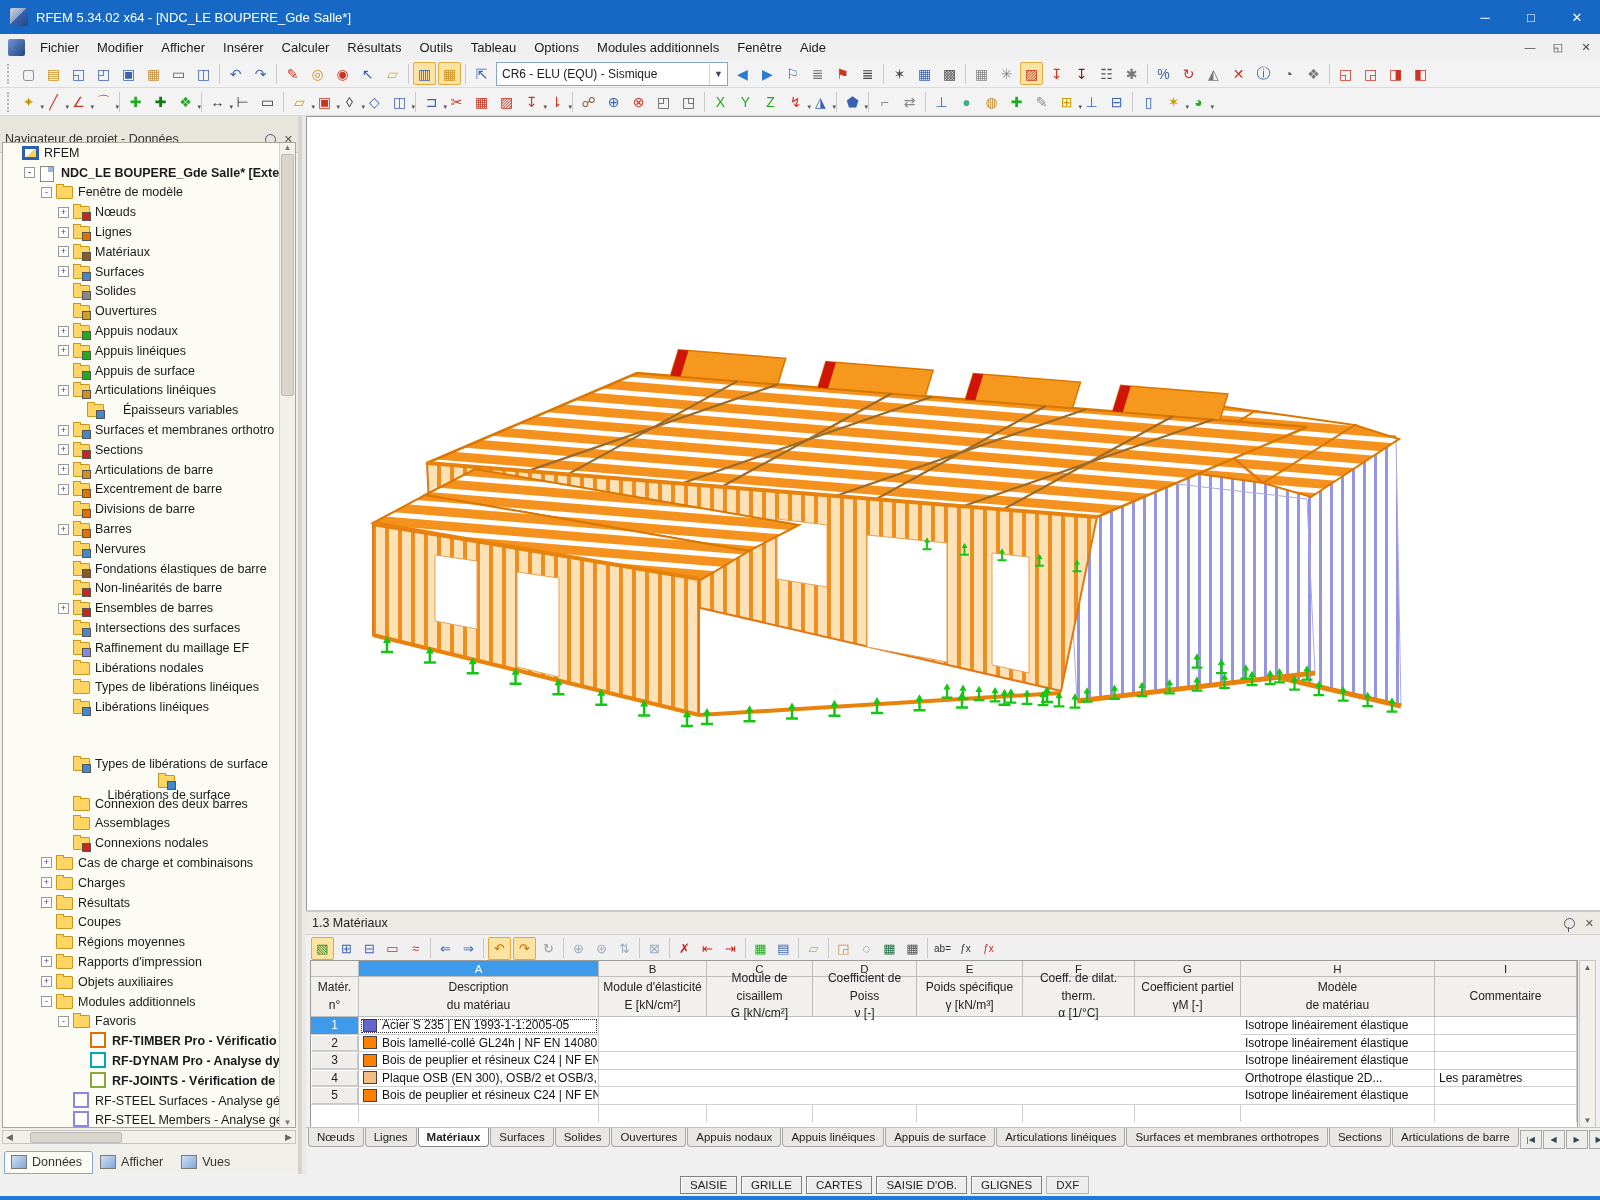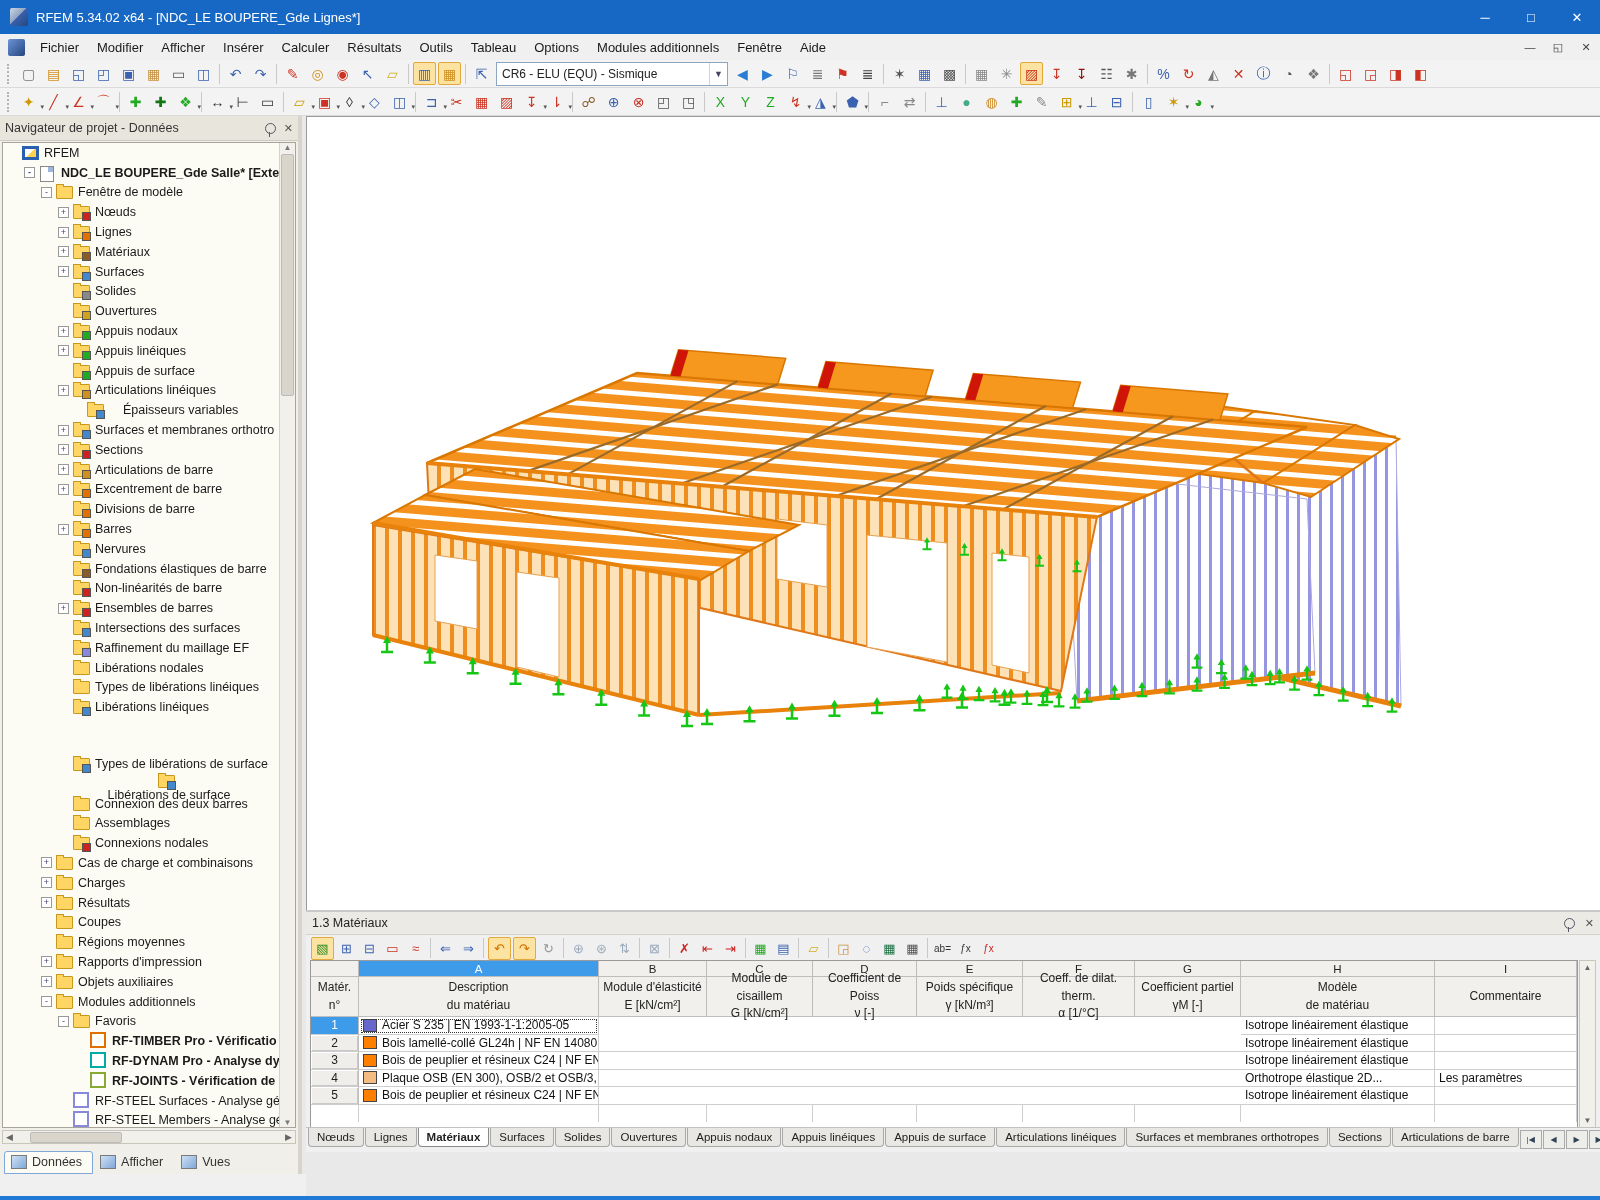--- a/index.html
+++ b/index.html
@@ -33,22 +33,22 @@
   .tbico .dd{position:absolute;right:-4px;bottom:2px;font-size:7px;color:#555;}
   .tbsep{width:1px;height:20px;background:#C9C9C9;margin:0 3px;flex:0 0 auto;}
   .combo{width:230px;height:22px;background:#fff;border:1px solid #89A7C4;display:flex;align-items:center;
          font-size:12px;margin:0 2px;flex:0 0 auto;}
   .combo .cval{flex:1;padding:0 5px;white-space:nowrap;overflow:hidden;}
   .combo .carr{width:17px;height:100%;border-left:1px solid #C8D6E4;display:flex;align-items:center;justify-content:center;font-size:9px;color:#446;}
 
   
   #navigator{position:absolute;left:0;top:116px;width:302px;height:1058px;background:#F0EFE9;
              border-right:4px solid #D8D4CC;box-sizing:border-box;}
-  .phead{height:24px;background:#E8E5DD;border-bottom:1px solid #CFCBC2;display:flex;align-items:center;
-         font-size:12.5px;color:#333;padding:0 5px;}
+  .phead{height:24px;background:#E8E5DD;border-bottom:1px solid #CFCBC2;display:flex;align-items:flex-end;
+         font-size:12.5px;color:#333;padding:6px 5px;}
   .phead .ptools{margin-left:auto;display:flex;gap:8px;color:#555;font-size:11px;}
   .treewrap{position:absolute;left:2px;right:2px;top:26px;bottom:46px;background:#FDFCF4;border:1px solid #A8A49A;overflow:hidden;}
   .tree{position:absolute;left:0;top:0;right:15px;bottom:0;overflow:hidden;}
   .vscroll{position:absolute;right:0;top:0;bottom:0;width:15px;background:#F1F0EA;border-left:1px solid #D5D2C8;
            display:flex;flex-direction:column;align-items:center;font-size:8px;color:#777;}
   .vthumb{width:11px;flex:0 0 240px;background:#D9D5CB;border:1px solid #BBB;margin-top:2px;border-radius:2px;}
   .trow{display:flex;align-items:center;height:19.8px;white-space:nowrap;font-size:12.5px;color:#1a1a1a;}
   .trow.bold{font-weight:bold;}
   .exp{width:11px;height:11px;border:1px solid #999;background:#fff;font-size:9px;line-height:9px;text-align:center;
        color:#447;margin-right:4px;flex:0 0 auto;box-sizing:border-box;}
@@ -126,21 +126,21 @@
   .pin{display:inline-block;width:9px;height:9px;border:1.5px solid #556;border-radius:50%;position:relative;top:1px;}
   .pin:after{content:"";position:absolute;left:3px;top:8px;width:1.5px;height:5px;background:#556;}
 </style>
 </head>
 <body>
 
 <div id="app">
 
   <div class="titlebar">
     <span class="appicon"></span>
-    <span class="ttext">RFEM 5.34.02 x64 - [NDC_LE BOUPERE_Gde Lignes*]</span>
+    <span class="ttext">RFEM 5.34.02 x64 - [NDC_LE BOUPERE_Gde Salle*]</span>
     <span class="wbtns">
       <span class="wbtn">─</span>
       <span class="wbtn">□</span>
       <span class="wbtn close">✕</span>
     </span>
   </div>
 
   <div class="menubar">
     <span class="mdiicon"></span>
     <span id="menuitems" style="display:flex;height:100%;">
@@ -1037,15 +1037,25 @@
         <span class="tnav">
           <span class="tnavb">|◀</span>
           <span class="tnavb">◀</span>
           <span class="tnavb">▶</span>
           <span class="tnavb">▶|</span>
         </span>
       </div>
   </div>
 
   <div id="statusleft"></div>
+  <div id="statusbar">
+    <div class="toggles" id="toggles">
+        <span class="toggle">SAISIE</span>
+        <span class="toggle">GRILLE</span>
+        <span class="toggle">CARTES</span>
+        <span class="toggle">SAISIE D'OB.</span>
+        <span class="toggle">GLIGNES</span>
+        <span class="toggle flat">DXF</span>
+      </div>
+  </div>
   <div id="bluebar"></div>
 
 </div>
 
 </body></html>

